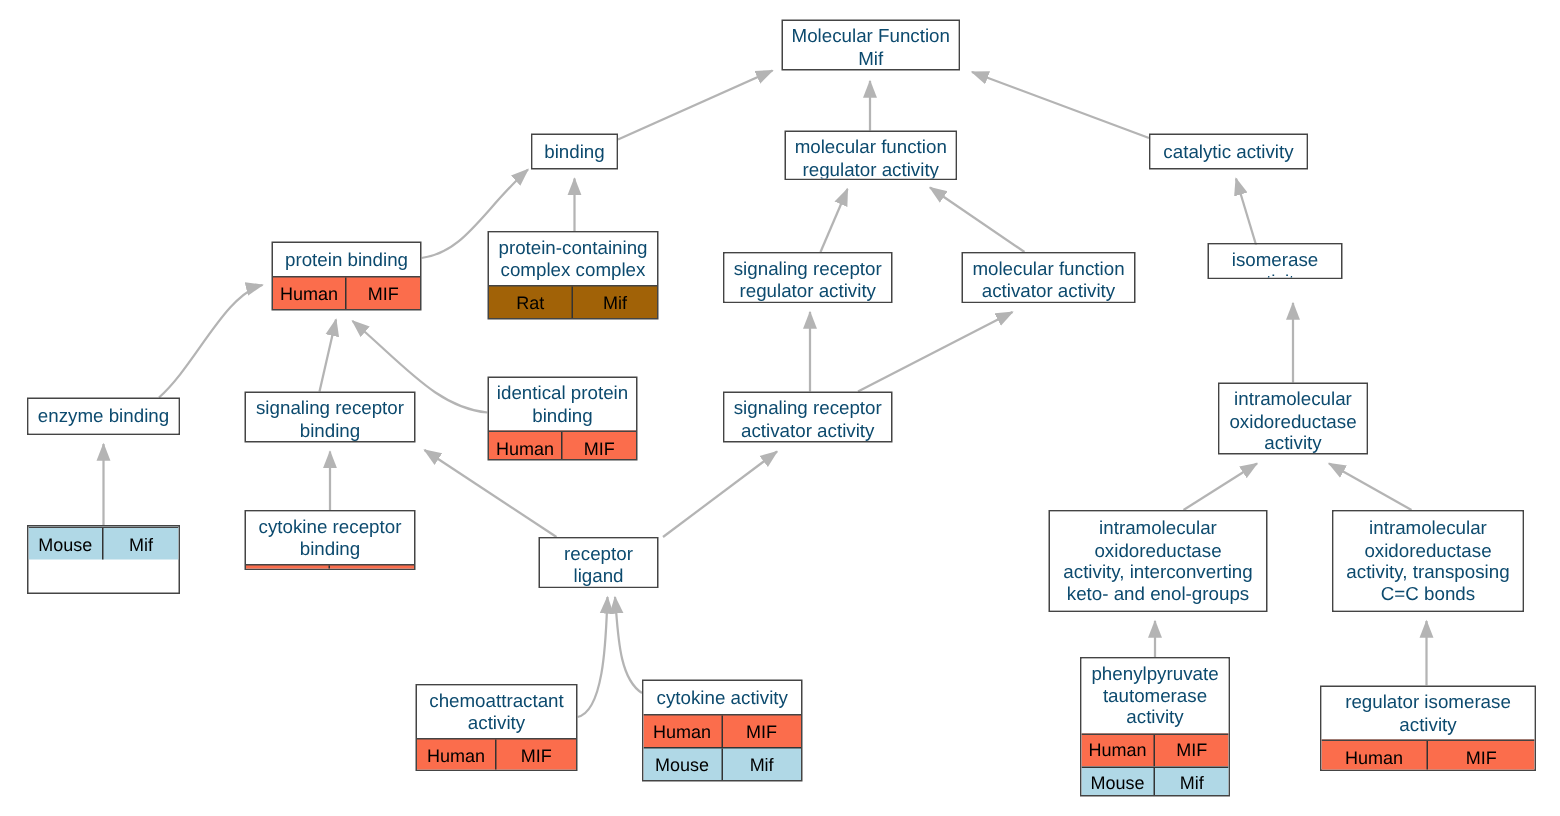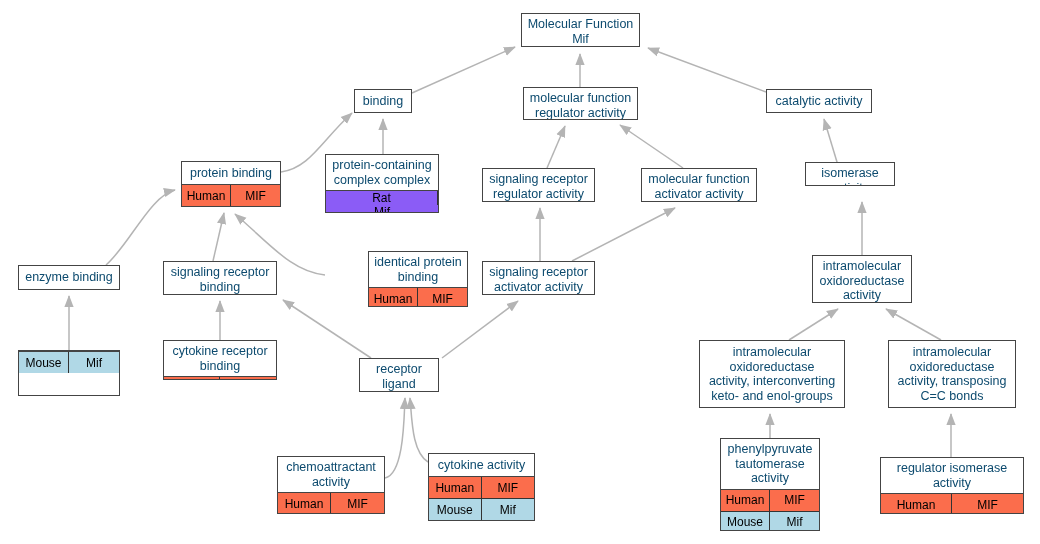--- a/index.html
+++ b/index.html
@@ -108,21 +108,21 @@
       <div class="node" style="left: 181px; top: 161px; width: 100px; height: 46px;">
         <div class="title">protein binding</div>
         <div class="annrow" style="background: rgb(251, 109, 76);">
           <div class="cell left">Human</div>
           <div class="cell right">MIF</div>
         </div>
       </div>
       <div class="node" style="left: 325px; top: 154px; width: 114px; height: 59px;">
         <div class="title">protein-containing
 complex complex</div>
-        <div class="annrow" style="background: #8b5cf6; flex-direction: column;">
+        <div class="annrow" style="background: #a16207;">
           <div class="cell left">Rat</div>
           <div class="cell right">Mif</div>
         </div>
       </div>
       <div class="node" style="left: 482px; top: 168px; width: 113px; height: 34px;">
         <div class="title">signaling receptor
 regulator activity</div>
       </div>
       <div class="node" style="left: 641px; top: 168px; width: 116px; height: 34px;">
         <div class="title">molecular function
@@ -131,21 +131,21 @@
       <div class="node" style="left: 805px; top: 162px; width: 90px; height: 24px;">
         <div class="title">isomerase activity</div>
       </div>
       <div class="node" style="left: 18px; top: 265px; width: 102px; height: 25px;">
         <div class="title">enzyme binding</div>
       </div>
       <div class="node" style="left: 163px; top: 261px; width: 114px; height: 34px;">
         <div class="title">signaling receptor
 binding</div>
       </div>
-      <div class="node" style="left: 325px; top: 251px; width: 100px; height: 56px; margin-left: 43px;">
+      <div class="node" style="left: 325px; top: 251px; width: 100px; height: 56px;">
         <div class="title">identical protein
 binding</div>
         <div class="annrow" style="background: rgb(251, 109, 76);">
           <div class="cell left">Human</div>
           <div class="cell right">MIF</div>
         </div>
       </div>
       <div class="node" style="left: 482px; top: 261px; width: 113px; height: 34px;">
         <div class="title">signaling receptor
 activator activity</div>

